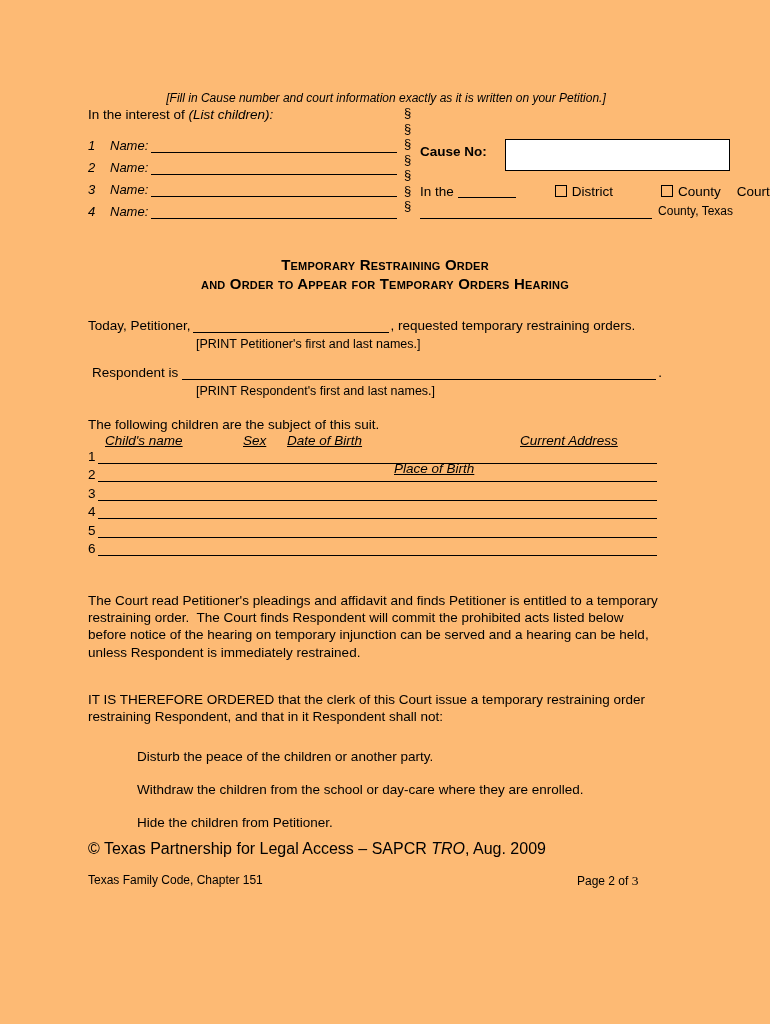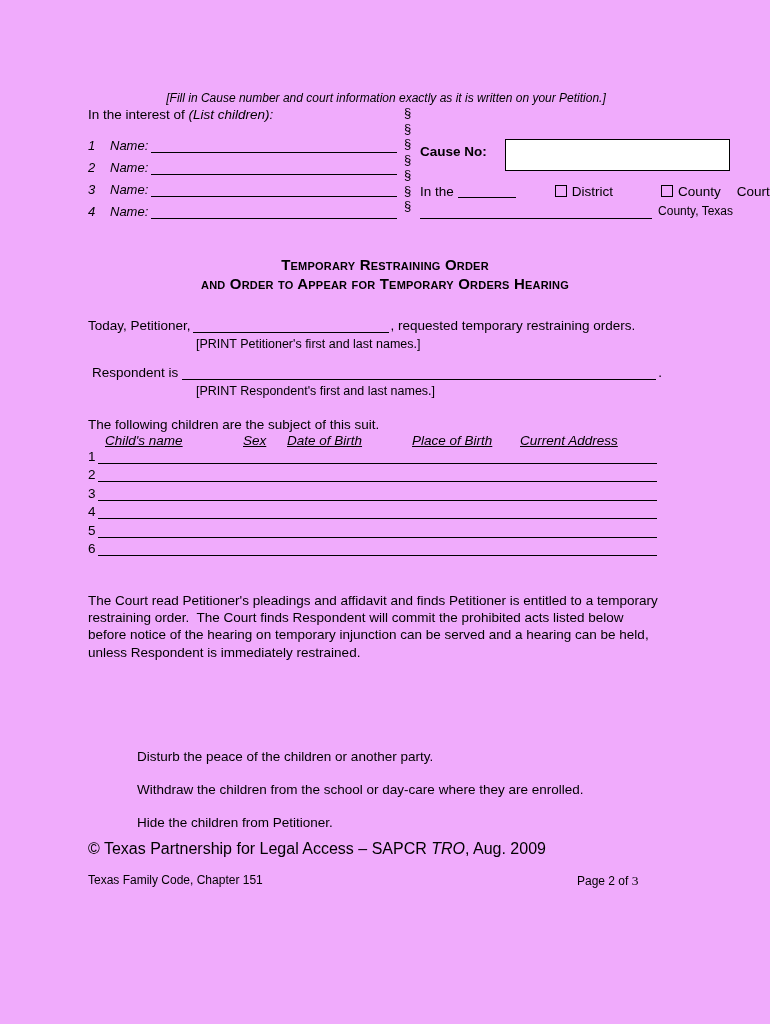--- a/index.html
+++ b/index.html
@@ -1,17 +1,17 @@
 <!DOCTYPE html>
 <html><head>
 <meta charset="utf-8">
 <style>
   html,body{margin:0;padding:0;background:#fff;}
   .page{
-    position:relative;width:770px;height:1024px;background:#f0abfc;
+    position:relative;width:770px;height:1024px;background:#fdba74;
     font-family:"Liberation Sans","DejaVu Sans",sans-serif;color:#000;overflow:hidden;
   }
   .abs{position:absolute;}
   
   .instruction{left:88px;top:91px;width:596px;text-align:center;font-size:12px;font-style:italic;}
   .interest-line{left:88px;top:107px;font-size:13.5px;white-space:nowrap;}
   .interest-line .it{font-style:italic;}
   .name-rows{left:88px;top:0;}
   .name-row{position:absolute;left:0;width:309px;height:15px;display:flex;align-items:flex-end;font-style:italic;font-size:13px;}
   .name-row .num{width:22px;flex:0 0 22px;}
@@ -37,21 +37,21 @@
   .resp-line{left:92px;top:365px;font-size:13.5px;white-space:nowrap;display:flex;align-items:flex-end;}
   .resp-line .blank{display:inline-block;width:474px;border-bottom:1.3px solid #000;height:13px;margin:0 2px 0 4px;}
   .resp-cap{left:196px;top:384px;font-size:12.5px;}
   
   .children-intro{left:88px;top:417px;font-size:13.5px;}
   .child-heads{left:88px;top:433px;height:16px;font-size:13.5px;font-style:italic;}
   .child-heads span{position:absolute;text-decoration:underline;white-space:nowrap;}
   .child-heads span:nth-child(1){left:17px;}
   .child-heads span:nth-child(2){left:155px;}
   .child-heads span:nth-child(3){left:199px;}
-  .child-heads span:nth-child(4){left:324px;}
+  .child-heads span:nth-child(4){left:306px;margin-top:28px;}
   .child-heads span:nth-child(5){left:432px;}
   .child-rows{left:88px;top:0;}
   .child-row{position:absolute;left:0;width:569px;height:15px;display:flex;align-items:flex-end;font-size:13.5px;}
   .child-row .num{flex:0 0 10px;}
   .child-row .blank{flex:1 1 auto;border-bottom:1.4px solid #000;height:100%;}
   
   .para{left:88px;width:624px;font-size:13.5px;line-height:17.2px;white-space:pre-wrap;}
   .para1{top:592px;}
   .para2{top:691px;}
   .order-item{left:137px;font-size:13.5px;white-space:nowrap;}
@@ -172,20 +172,22 @@
       <div class="child-row" style="top: 541px;">
         <span class="num">6</span>
         <span class="blank"></span>
       </div>
     </div>
 
   <div class="abs para para1">The Court read Petitioner's pleadings and affidavit and finds Petitioner is entitled to a temporary
 restraining order.  The Court finds Respondent will commit the prohibited acts listed below
 before notice of the hearing on temporary injunction can be served and a hearing can be held,
 unless Respondent is immediately restrained.</div>
+  <div class="abs para para2">IT IS THEREFORE ORDERED that the clerk of this Court issue a temporary restraining order
+restraining Respondent, and that in it Respondent shall not:</div>
 
   <div class="abs order-item order-0">Disturb the peace of the children or another party.</div>
   <div class="abs order-item order-1">Withdraw the children from the school or day-care where they are enrolled.</div>
   <div class="abs order-item order-2">Hide the children from Petitioner.</div>
 
   <div class="abs footer-1"><span>© Texas Partnership for Legal Access – SAPCR </span><span class="it">TRO</span><span>, Aug. 2009</span></div>
   <div class="abs footer-2">Texas Family Code, Chapter 151</div>
   <div class="abs page-num"><span>Page 2 of </span><span class="serif">3</span></div>
 
 </div>

